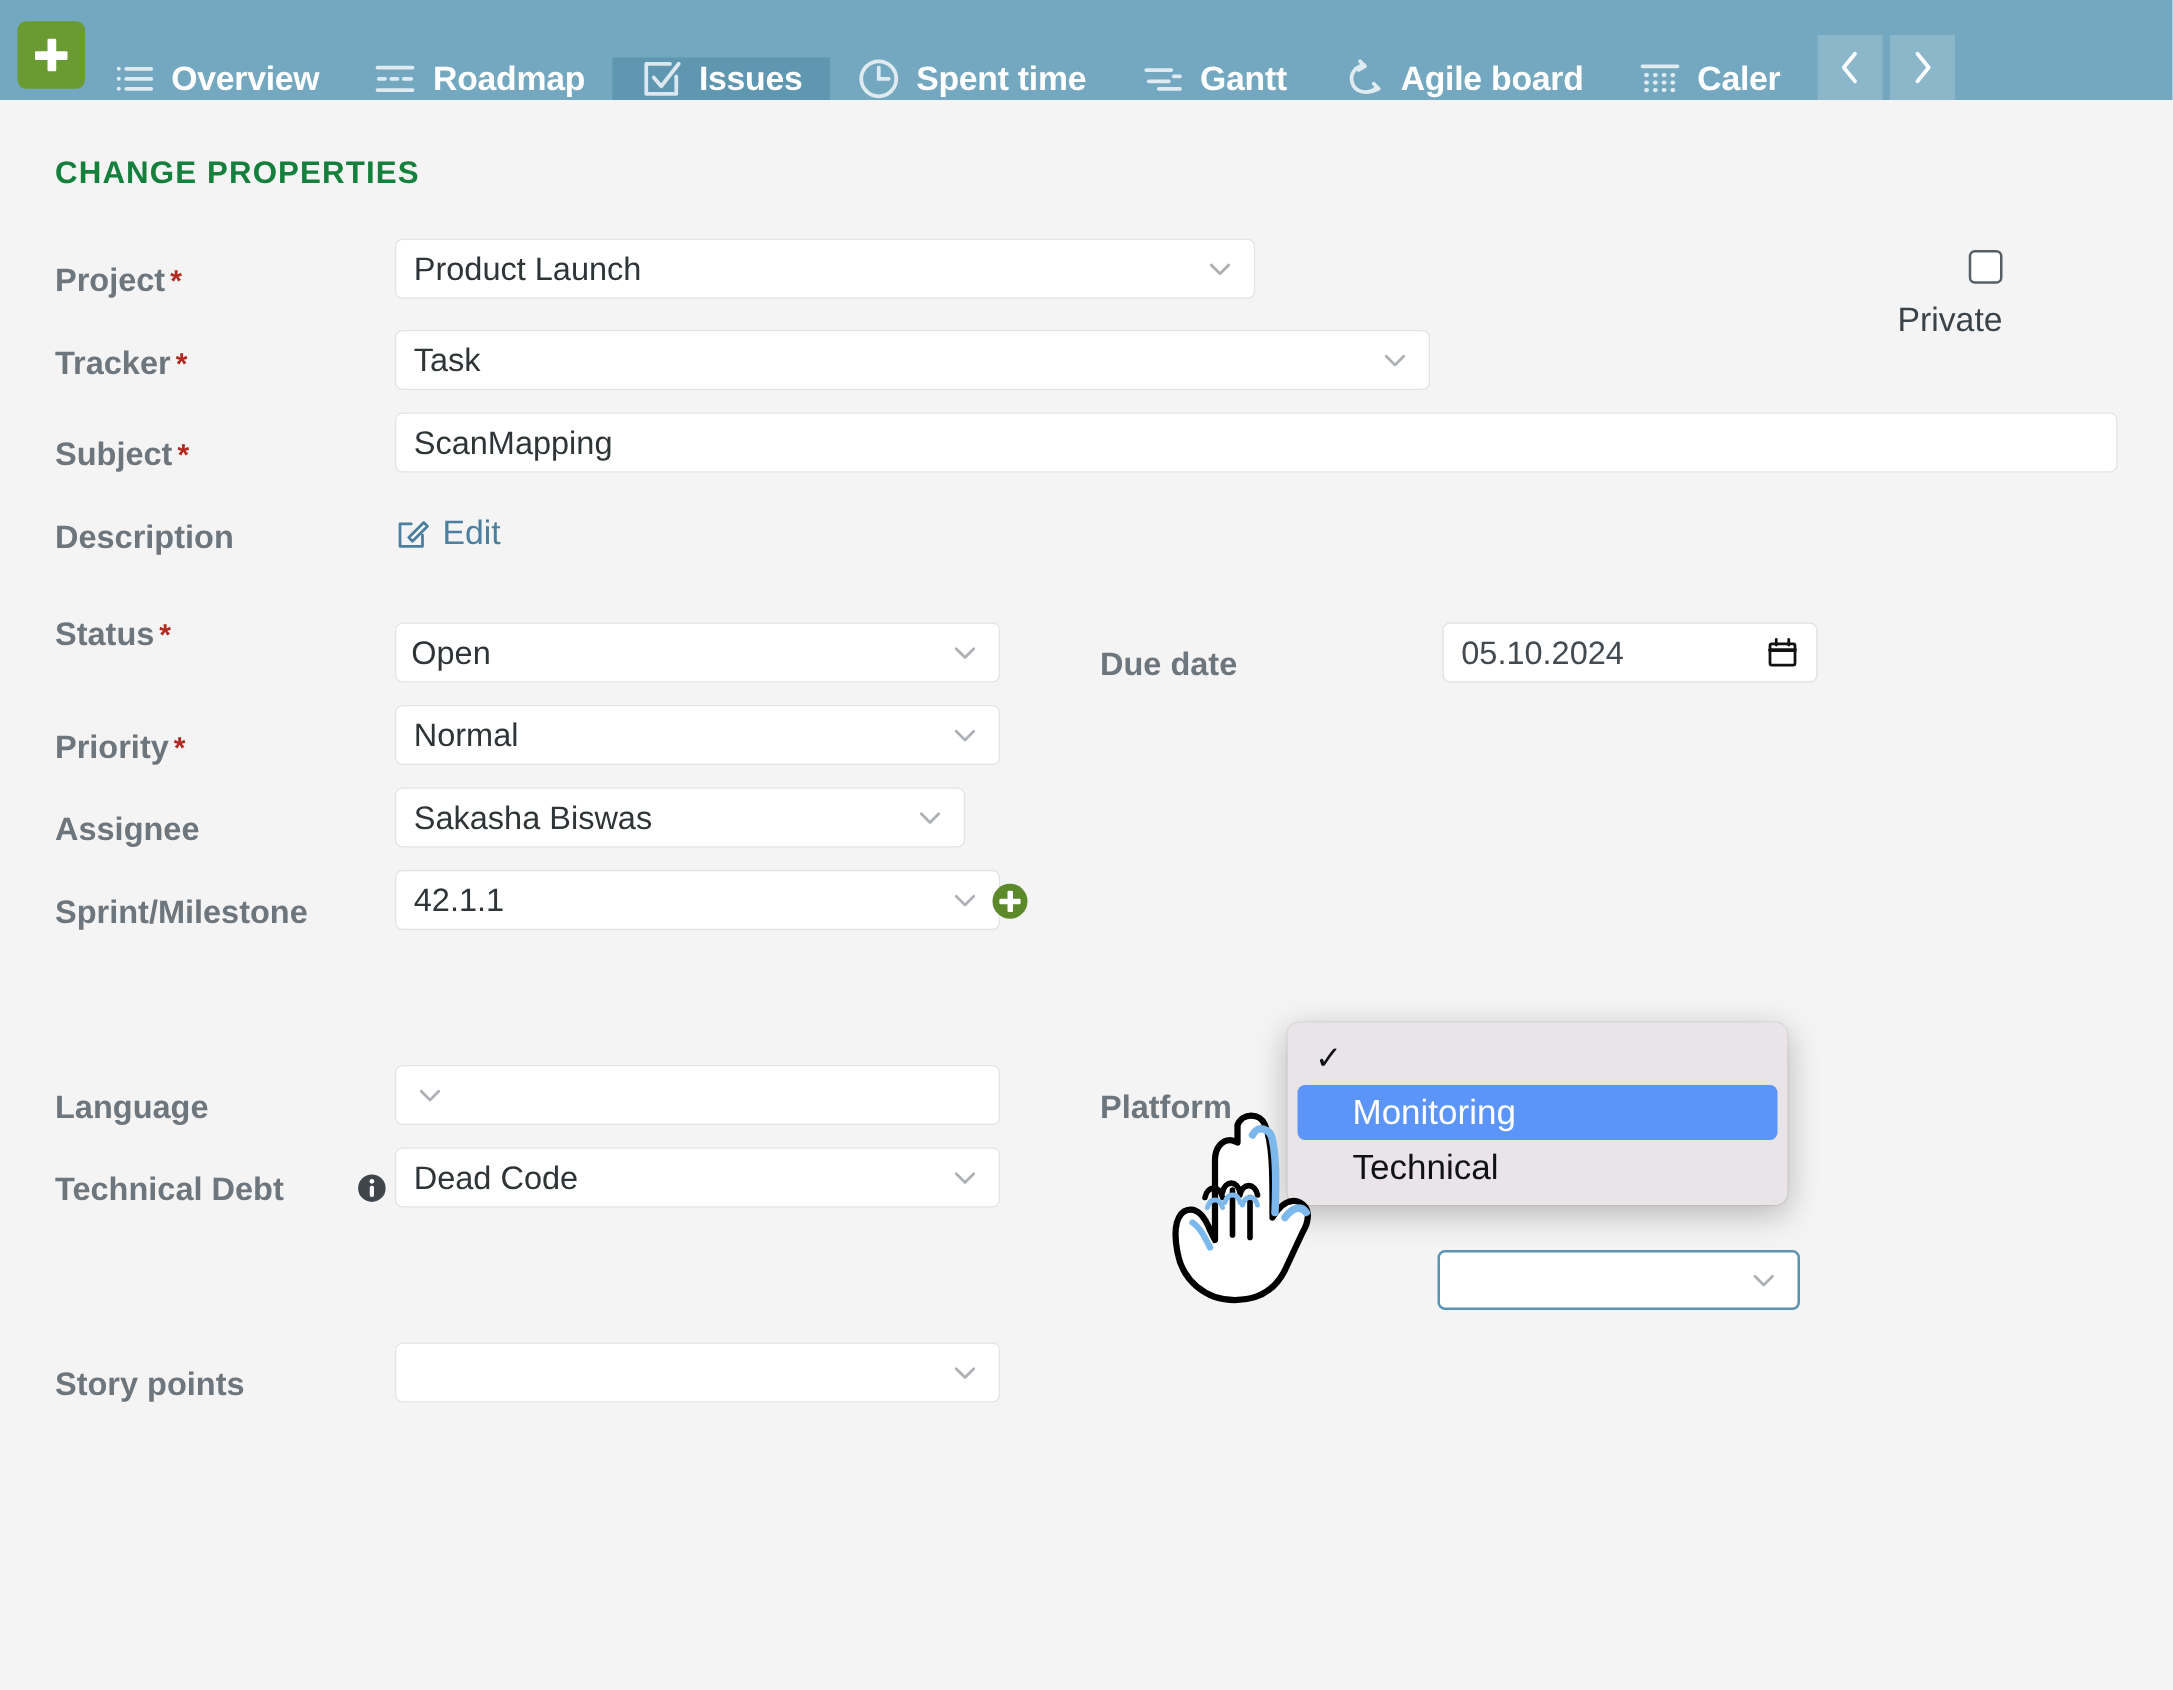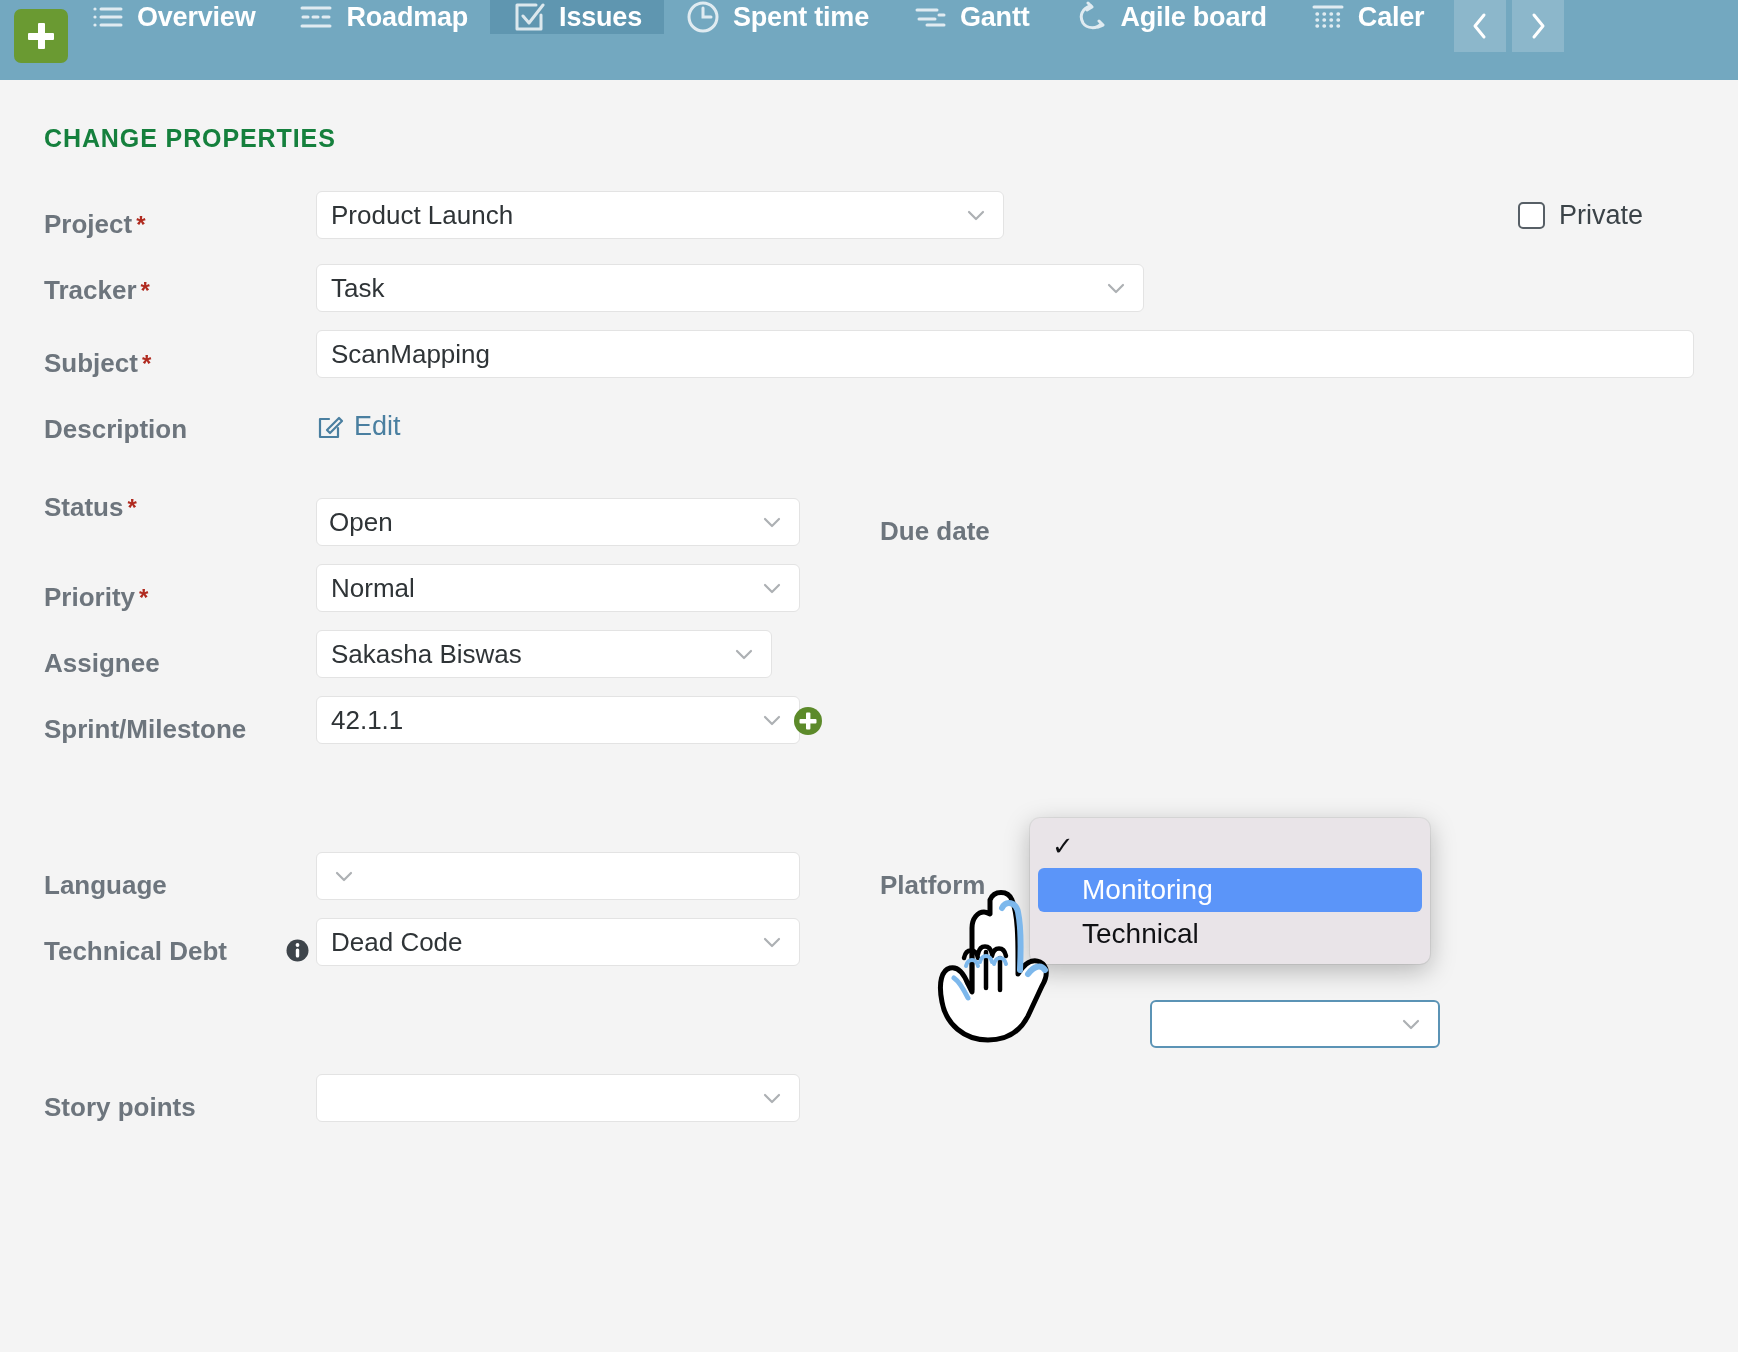--- a/index.html
+++ b/index.html
@@ -12,21 +12,21 @@
   }
 
   
   .navbar {
     position: absolute;
     top: 0; left: 0;
     width: 1738px;
     height: 80px;
     background: #73a8c0;
     display: flex;
-    align-items: flex-start;
+    align-items: flex-end;
   }
   .nav-add {
     width: 54px;
     height: 54px;
     margin: 9px 0 9px 14px;
     background: #6a9a32;
     border-radius: 7px;
     display: flex;
     align-items: center;
     justify-content: center;
@@ -121,22 +121,23 @@
   .chev {
     width: 26px; height: 26px; flex: 0 0 auto; opacity: 0.55;
   }
   .chev svg { display: block; }
 
   .field-input { cursor: text; }
 
   
   .private-wrap {
     position: absolute;
-    display: flex; align-items: center; gap: 14px;
-    cursor: pointer;
+    display: flex; align-items: flex-end; gap: 14px;
+    cursor: pointer;
+    flex-direction: column;
   }
   .cbox {
     width: 27px; height: 27px;
     border: 2px solid #575f66;
     border-radius: 5px;
     background: #fff;
   }
   .private-lbl { font-size: 27px; color: #3b4348; }
 
   
@@ -418,20 +419,31 @@
   <div class="field" style="left:316px; top:418px; width:484px;padding-left:12px;">
     <span class="val">Open</span>
     <span class="chev">
       <svg viewBox="0 0 26 26" fill="none" stroke="#6b7177" stroke-width="2.2" stroke-linecap="round" stroke-linejoin="round">
           <path d="M6 10 L13 17 L20 10"></path>
         </svg>
     </span>
   </div>
 
   <div class="lbl" style="left:880px; top:436px;">Due date</div>
+  <div class="date-field" style="left:1154px; top:418px; width:300px;">
+    <span>05.10.2024</span>
+    <span class="cal-icon">
+      <svg viewBox="0 0 26 26" fill="none" stroke="#111111" stroke-width="2.2" stroke-linecap="round">
+        <rect x="3" y="6" width="20" height="17" rx="1.5"></rect>
+        <line x1="3" y1="11" x2="23" y2="11" stroke-width="3"></line>
+        <line x1="8" y1="2.5" x2="8" y2="7"></line>
+        <line x1="18" y1="2.5" x2="18" y2="7"></line>
+      </svg>
+    </span>
+  </div>
 
   <div class="lbl" style="left:44px; top:502px;">
     <span>Priority</span><span class="req">*</span>
   </div>
   <div class="field" style="left:316px; top:484px; width:484px;">
     <span class="val">Normal</span>
     <span class="chev">
       <svg viewBox="0 0 26 26" fill="none" stroke="#6b7177" stroke-width="2.2" stroke-linecap="round" stroke-linejoin="round">
           <path d="M6 10 L13 17 L20 10"></path>
         </svg>

